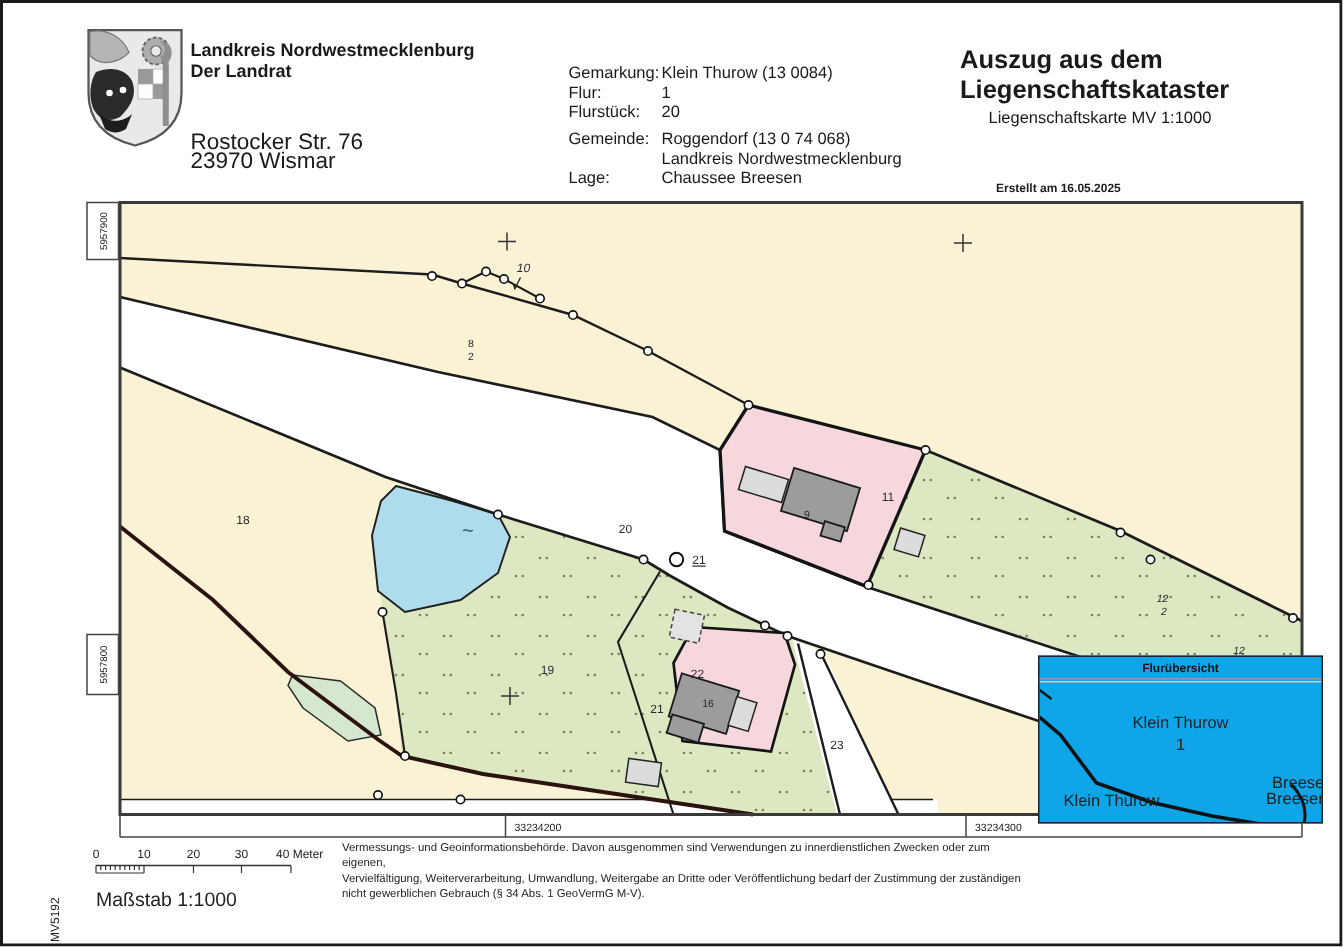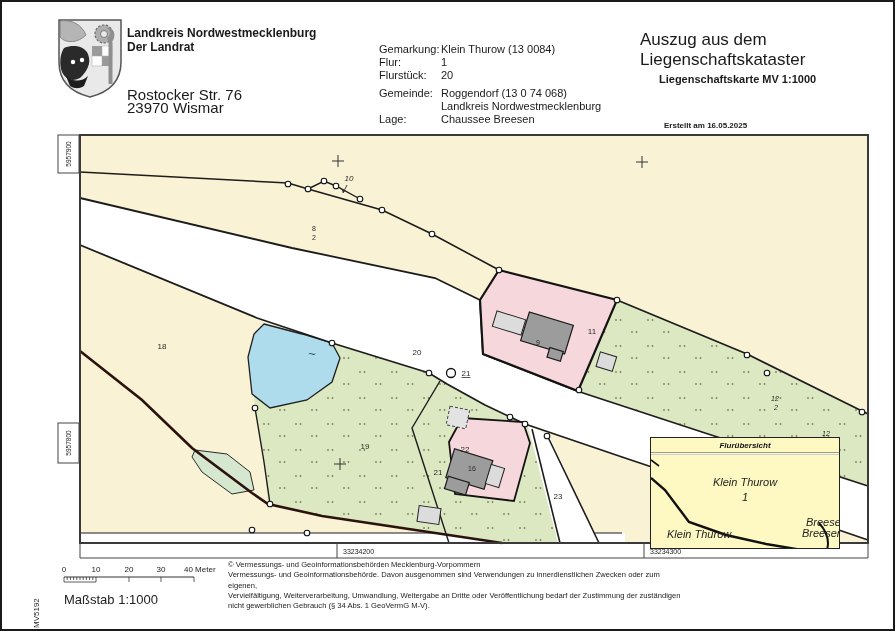--- a/index.html
+++ b/index.html
@@ -9,26 +9,26 @@
   .abs{position:absolute;}
   
   .office{left:125px;top:24px;font-size:12px;font-weight:bold;line-height:14px;color:#1a1a1a;}
   .office-addr{left:125px;top:86px;font-size:15px;line-height:13px;color:#1a1a1a;}
   .info{left:377px;top:41px;font-size:8.5px;color:#1a1a1a;}
   .info table{border-collapse:collapse;}
   .info td{padding:0 0 1px 0;vertical-align:top;font-size:11px;}
   .info td.lbl{width:62px;}
   .gap-row td{padding-top:5px;}
   .titleblock{left:638px;top:28px;color:#1a1a1a;}
-  .titleblock .t1{font-size:17px;font-weight:normal;line-height:20px;}
-  .titleblock .t2{font-size:11px;font-weight:bold;margin-top:3px;padding-left:19px;}
+  .titleblock .t1{font-size:17px;font-weight:bold;line-height:20px;}
+  .titleblock .t2{font-size:11px;font-weight:normal;margin-top:3px;padding-left:19px;}
   .created{left:638px;top:119px;font-size:8px;font-weight:bold;color:#1a1a1a;padding-left:24px;}
   
-  .inset{left:648px;top:435px;width:188px;height:110px;background:#fef9c3;
-         border:1.5px solid #222;overflow:hidden;font-style:italic;}
+  .inset{left:690px;top:435px;width:188px;height:110px;background:#0ea5e9;
+         border:1.5px solid #222;overflow:hidden;}
   .inset .ititle{text-align:center;font-size:8px;font-weight:bold;padding-top:3px;color:#111;}
   .inset .irule{height:1px;border-top:1px solid #9a9a9a;border-bottom:1px solid #cfcfcf;margin-top:2px;}
   .inset .center1{position:absolute;left:0;right:0;top:38px;text-align:center;font-size:11px;color:#222;}
   .inset .center2{position:absolute;left:0;right:0;top:53px;text-align:center;font-size:11px;color:#222;}
   .inset .bl{position:absolute;left:16px;top:90px;font-size:11px;color:#222;}
   .inset .br1{position:absolute;left:155px;top:78px;font-size:11px;color:#222;white-space:nowrap;}
   .inset .br2{position:absolute;left:151px;top:89px;font-size:11px;color:#222;white-space:nowrap;}
   
   .sheet{left:30px;top:566px;width:60px;font-size:8px;color:#222;
          transform:rotate(-90deg);transform-origin:30px 30px;}
@@ -264,19 +264,18 @@
     <path d="M4,15 H134" stroke="#333" stroke-width="1"></path>
     <g stroke="#333" stroke-width="0.8">
       <path d="M4,15 v5 M7.2,15 v3 M10.4,15 v3 M13.6,15 v3 M16.8,15 v3 M20,15 v3 M23.2,15 v3 M26.4,15 v3 M29.6,15 v3 M32.8,15 v3"></path>
       <path d="M36,15 v5 M69,15 v5 M101,15 v5 M134,15 v5"></path>
       <path d="M4,20 H36"></path>
     </g>
   </svg>
   <div class="abs masstab">Maßstab 1:1000</div>
 
   <div class="abs copy">
-    <div>© Vermessungs- und Geoinformationsbehörden Mecklenburg-Vorpommern</div>
     <div>Vermessungs- und Geoinformationsbehörde. Davon ausgenommen sind Verwendungen zu innerdienstlichen Zwecken oder zum eigenen,</div>
     <div>Vervielfältigung, Weiterverarbeitung, Umwandlung, Weitergabe an Dritte oder Veröffentlichung bedarf der Zustimmung der zuständigen</div>
     <div>nicht gewerblichen Gebrauch (§ 34 Abs. 1 GeoVermG M-V).</div>
   </div>
 
 </div>
 
 </body></html>

